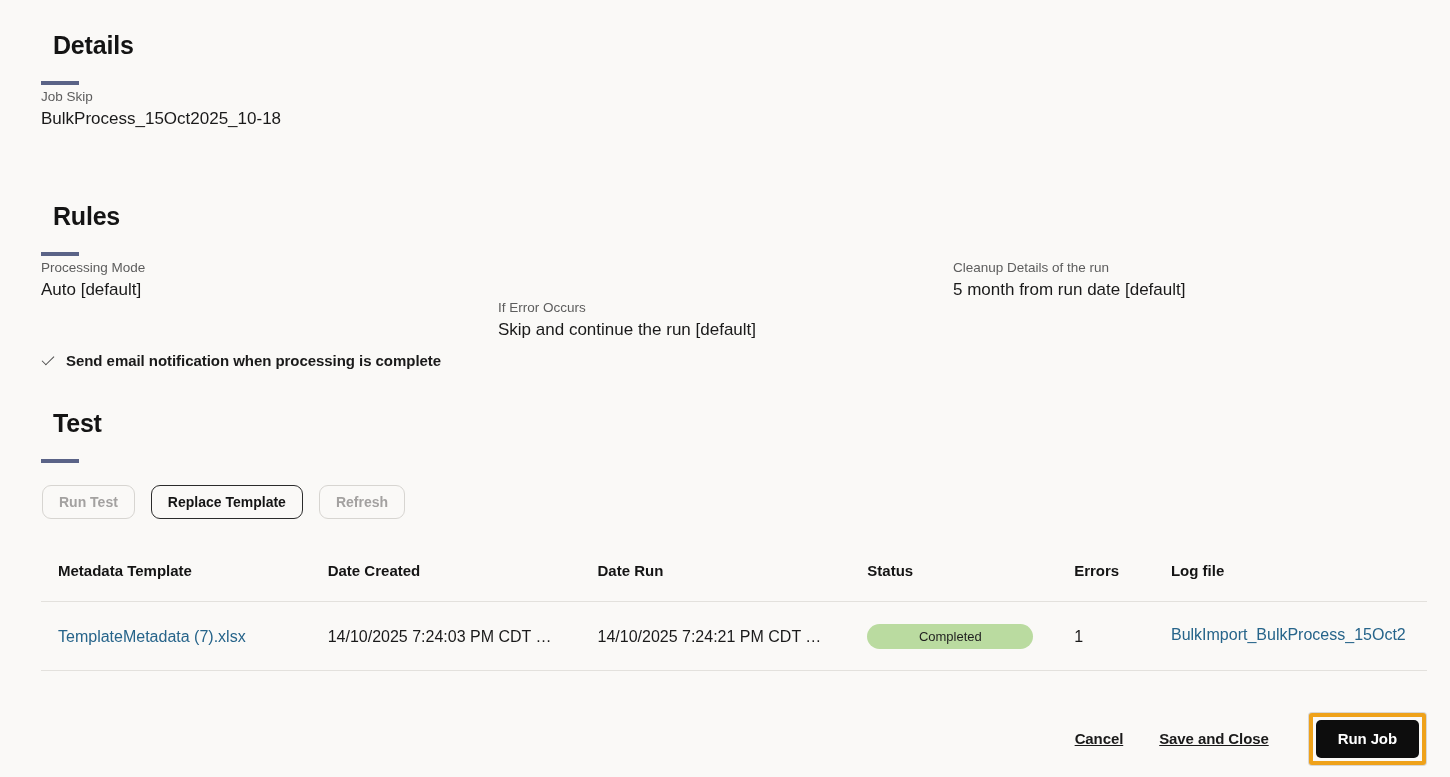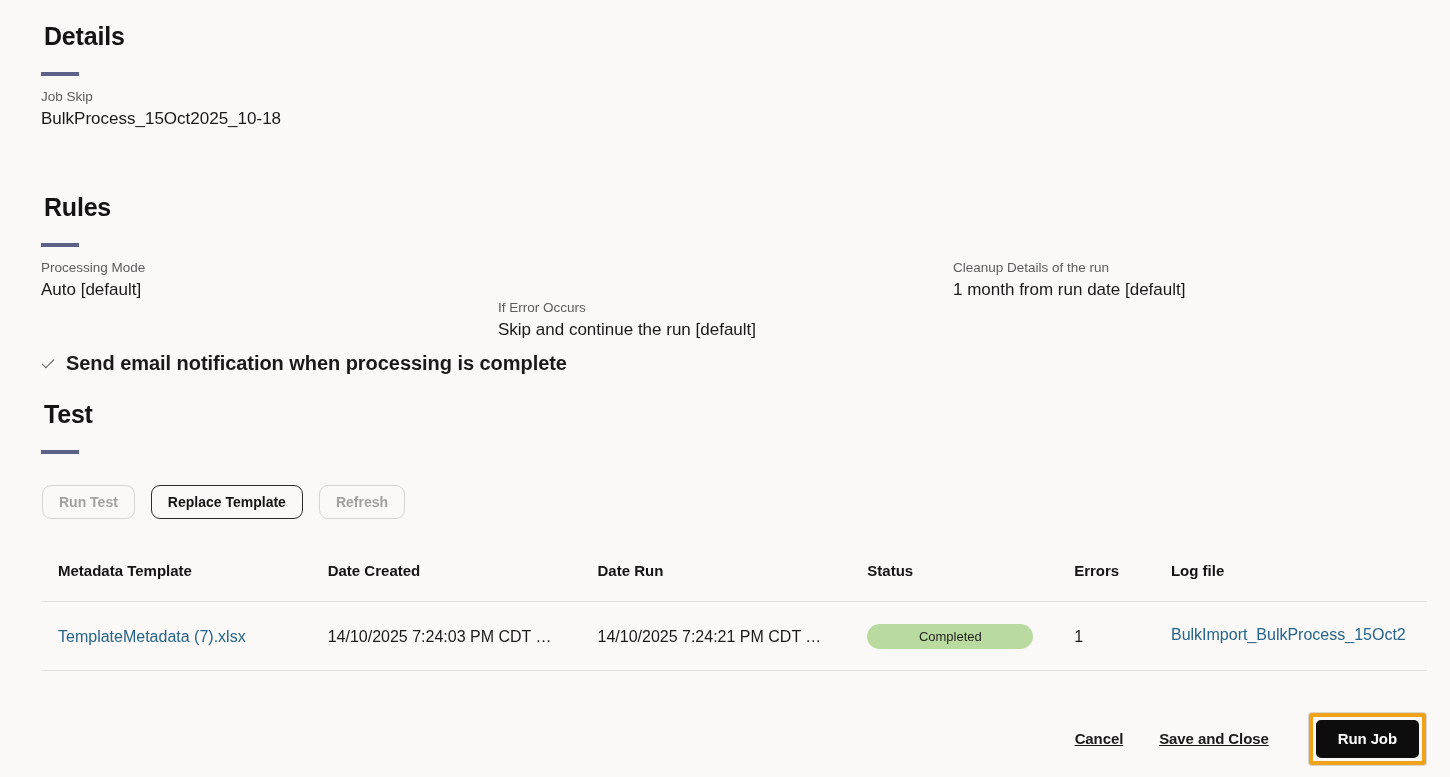--- a/index.html
+++ b/index.html
@@ -26,21 +26,21 @@
   .section {
     position: absolute;
     left: 41px;
   }
   .section-title {
     font-size: 25px;
     font-weight: bold;
     letter-spacing: -0.2px;
     color: #141414;
     line-height: 30px;
-    margin: 3px;
+    margin: 12px;
   }
   .section-rule {
     width: 38px;
     height: 4px;
     background: #5a6387;
     margin-top: 21px;
   }
 
   
   .field-label {
@@ -90,21 +90,21 @@
     position: absolute;
     left: 1px;
     top: 3px;
     width: 11px;
     height: 5px;
     border-left: 1.6px solid #4a4a4a;
     border-bottom: 1.6px solid #4a4a4a;
     transform: rotate(-45deg);
   }
   .check-label {
-    font-size: 20px;
+    font-size: 15px;
     font-weight: bold;
     color: #1a1a1a;
     letter-spacing: -0.05px;
   }
 
   
   .test-buttons {
     position: absolute;
     left: 42px;
     top: 485px;
@@ -284,21 +284,21 @@
     <div class="field-value">Auto [default]</div>
   </div>
 
   <div class="field" style="left:498px; top:260px;margin-top:40px;">
     <div class="field-label">If Error Occurs</div>
     <div class="field-value">Skip and continue the run [default]</div>
   </div>
 
   <div class="field" style="left:953px; top:260px;">
     <div class="field-label">Cleanup Details of the run</div>
-    <div class="field-value">1 month from run date [default]</div>
+    <div class="field-value">5 month from run date [default]</div>
   </div>
 
   <div class="check-row">
     <span class="check-glyph"></span>
     <span class="check-label">Send email notification when processing is complete</span>
   </div>
 
   <div class="section" style="top:396px;">
     <h2 class="section-title">Test</h2>
     <div class="section-rule"></div>

